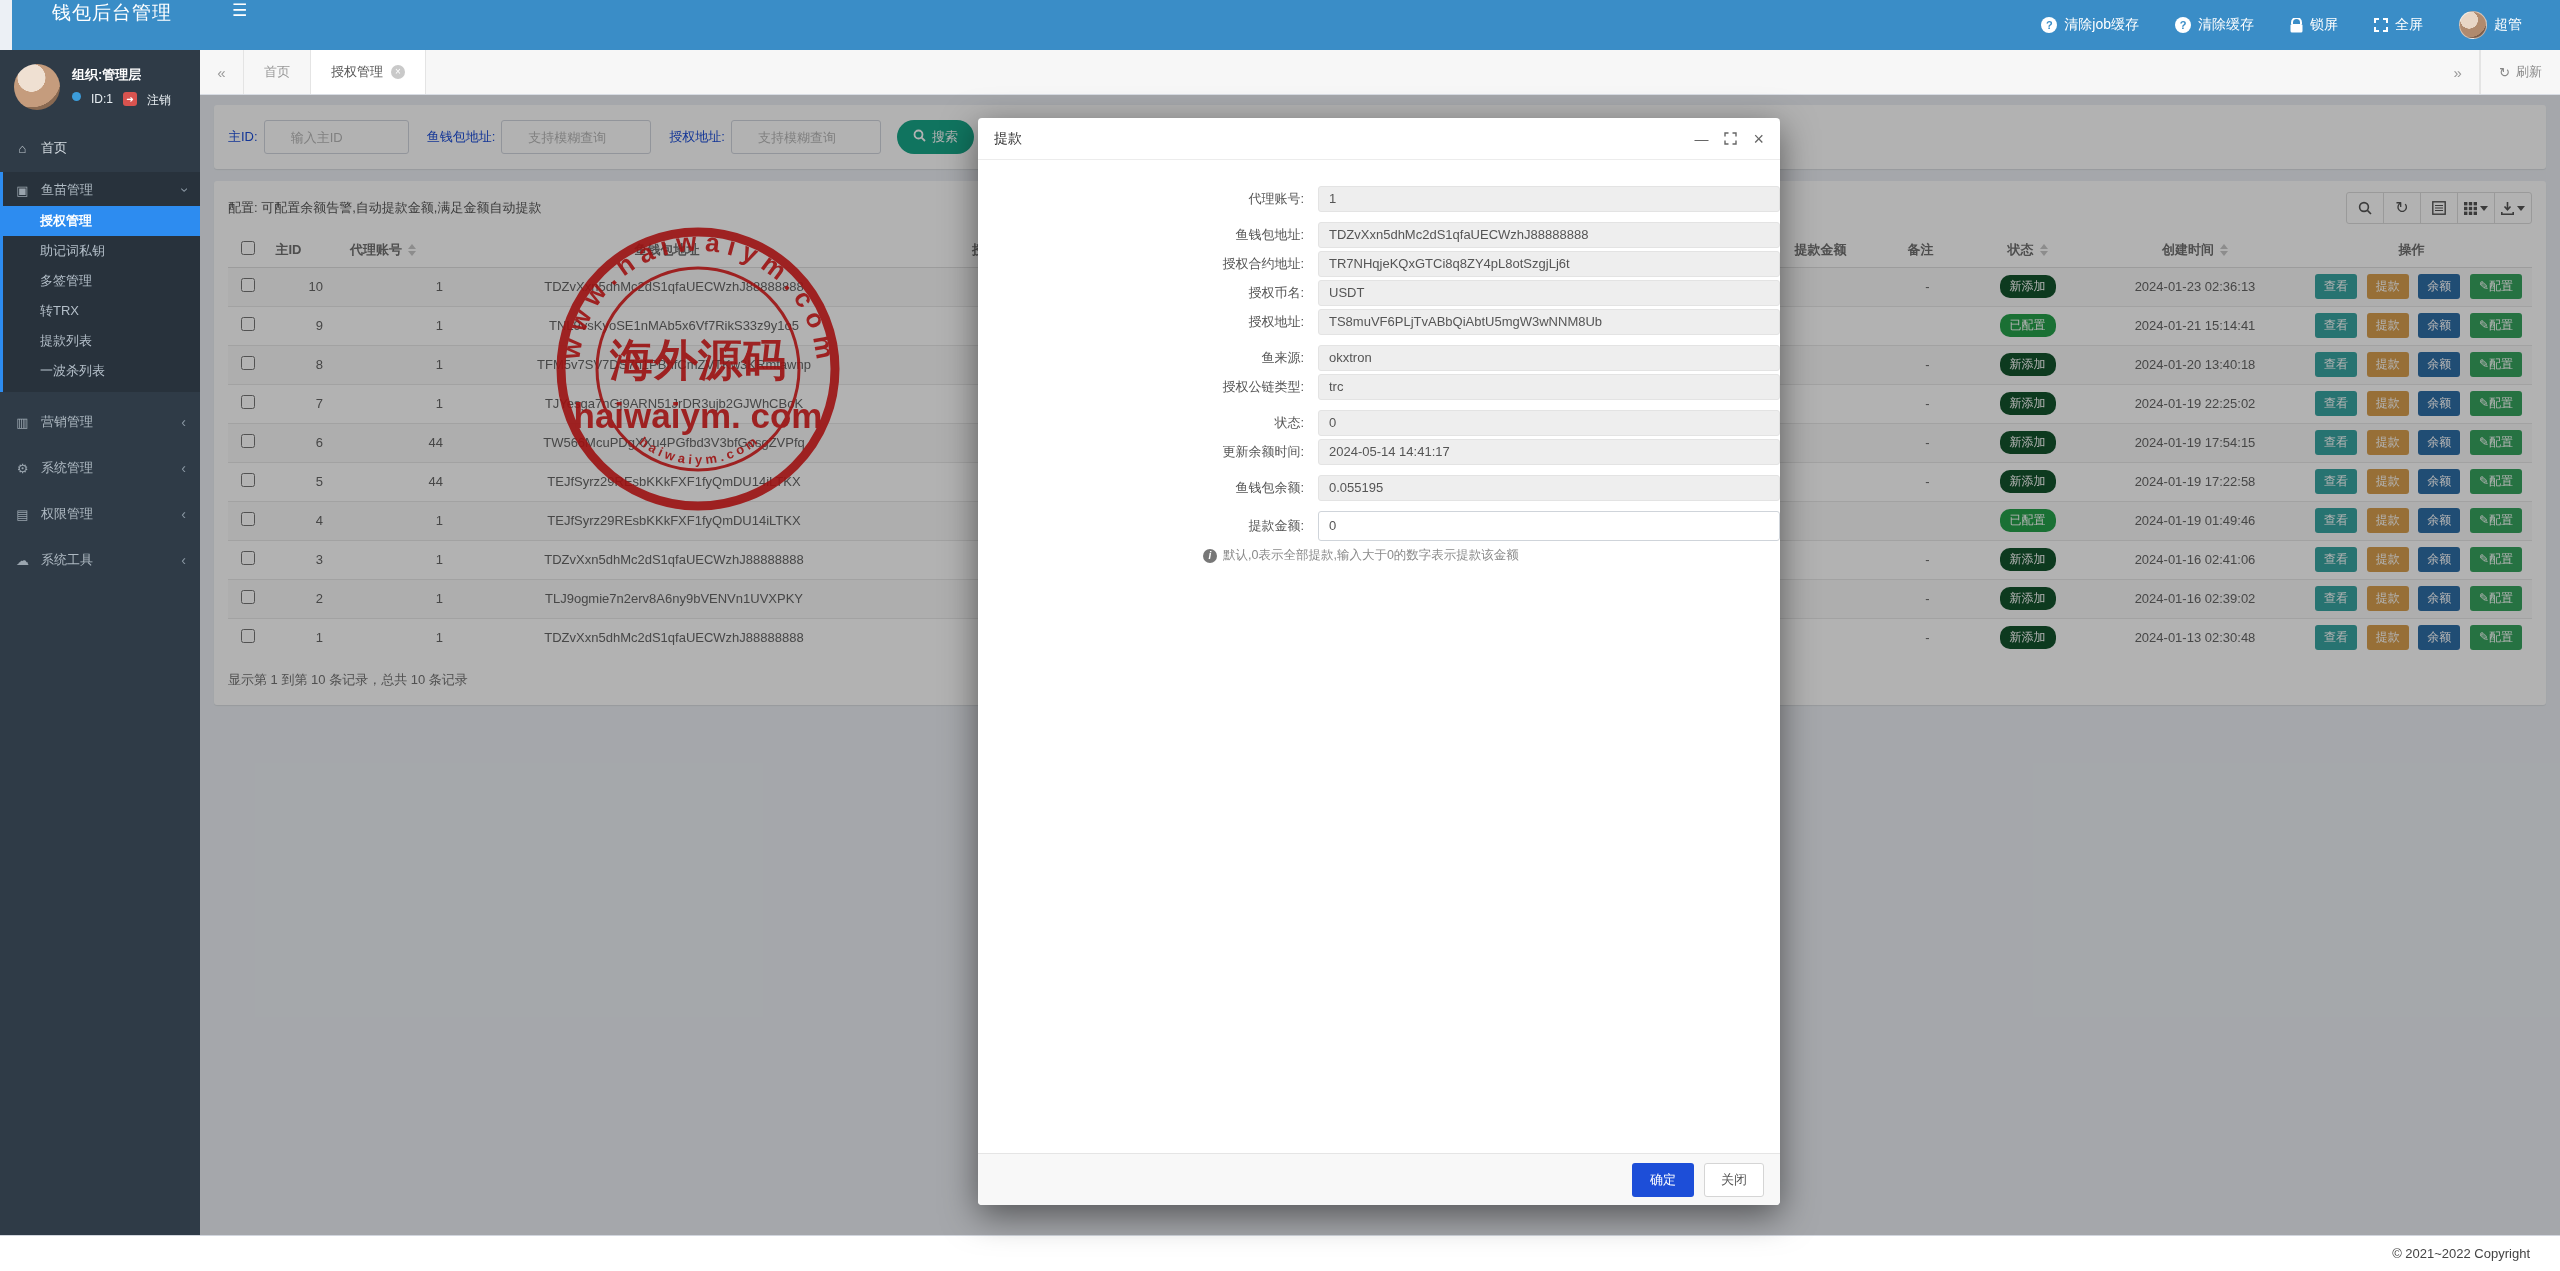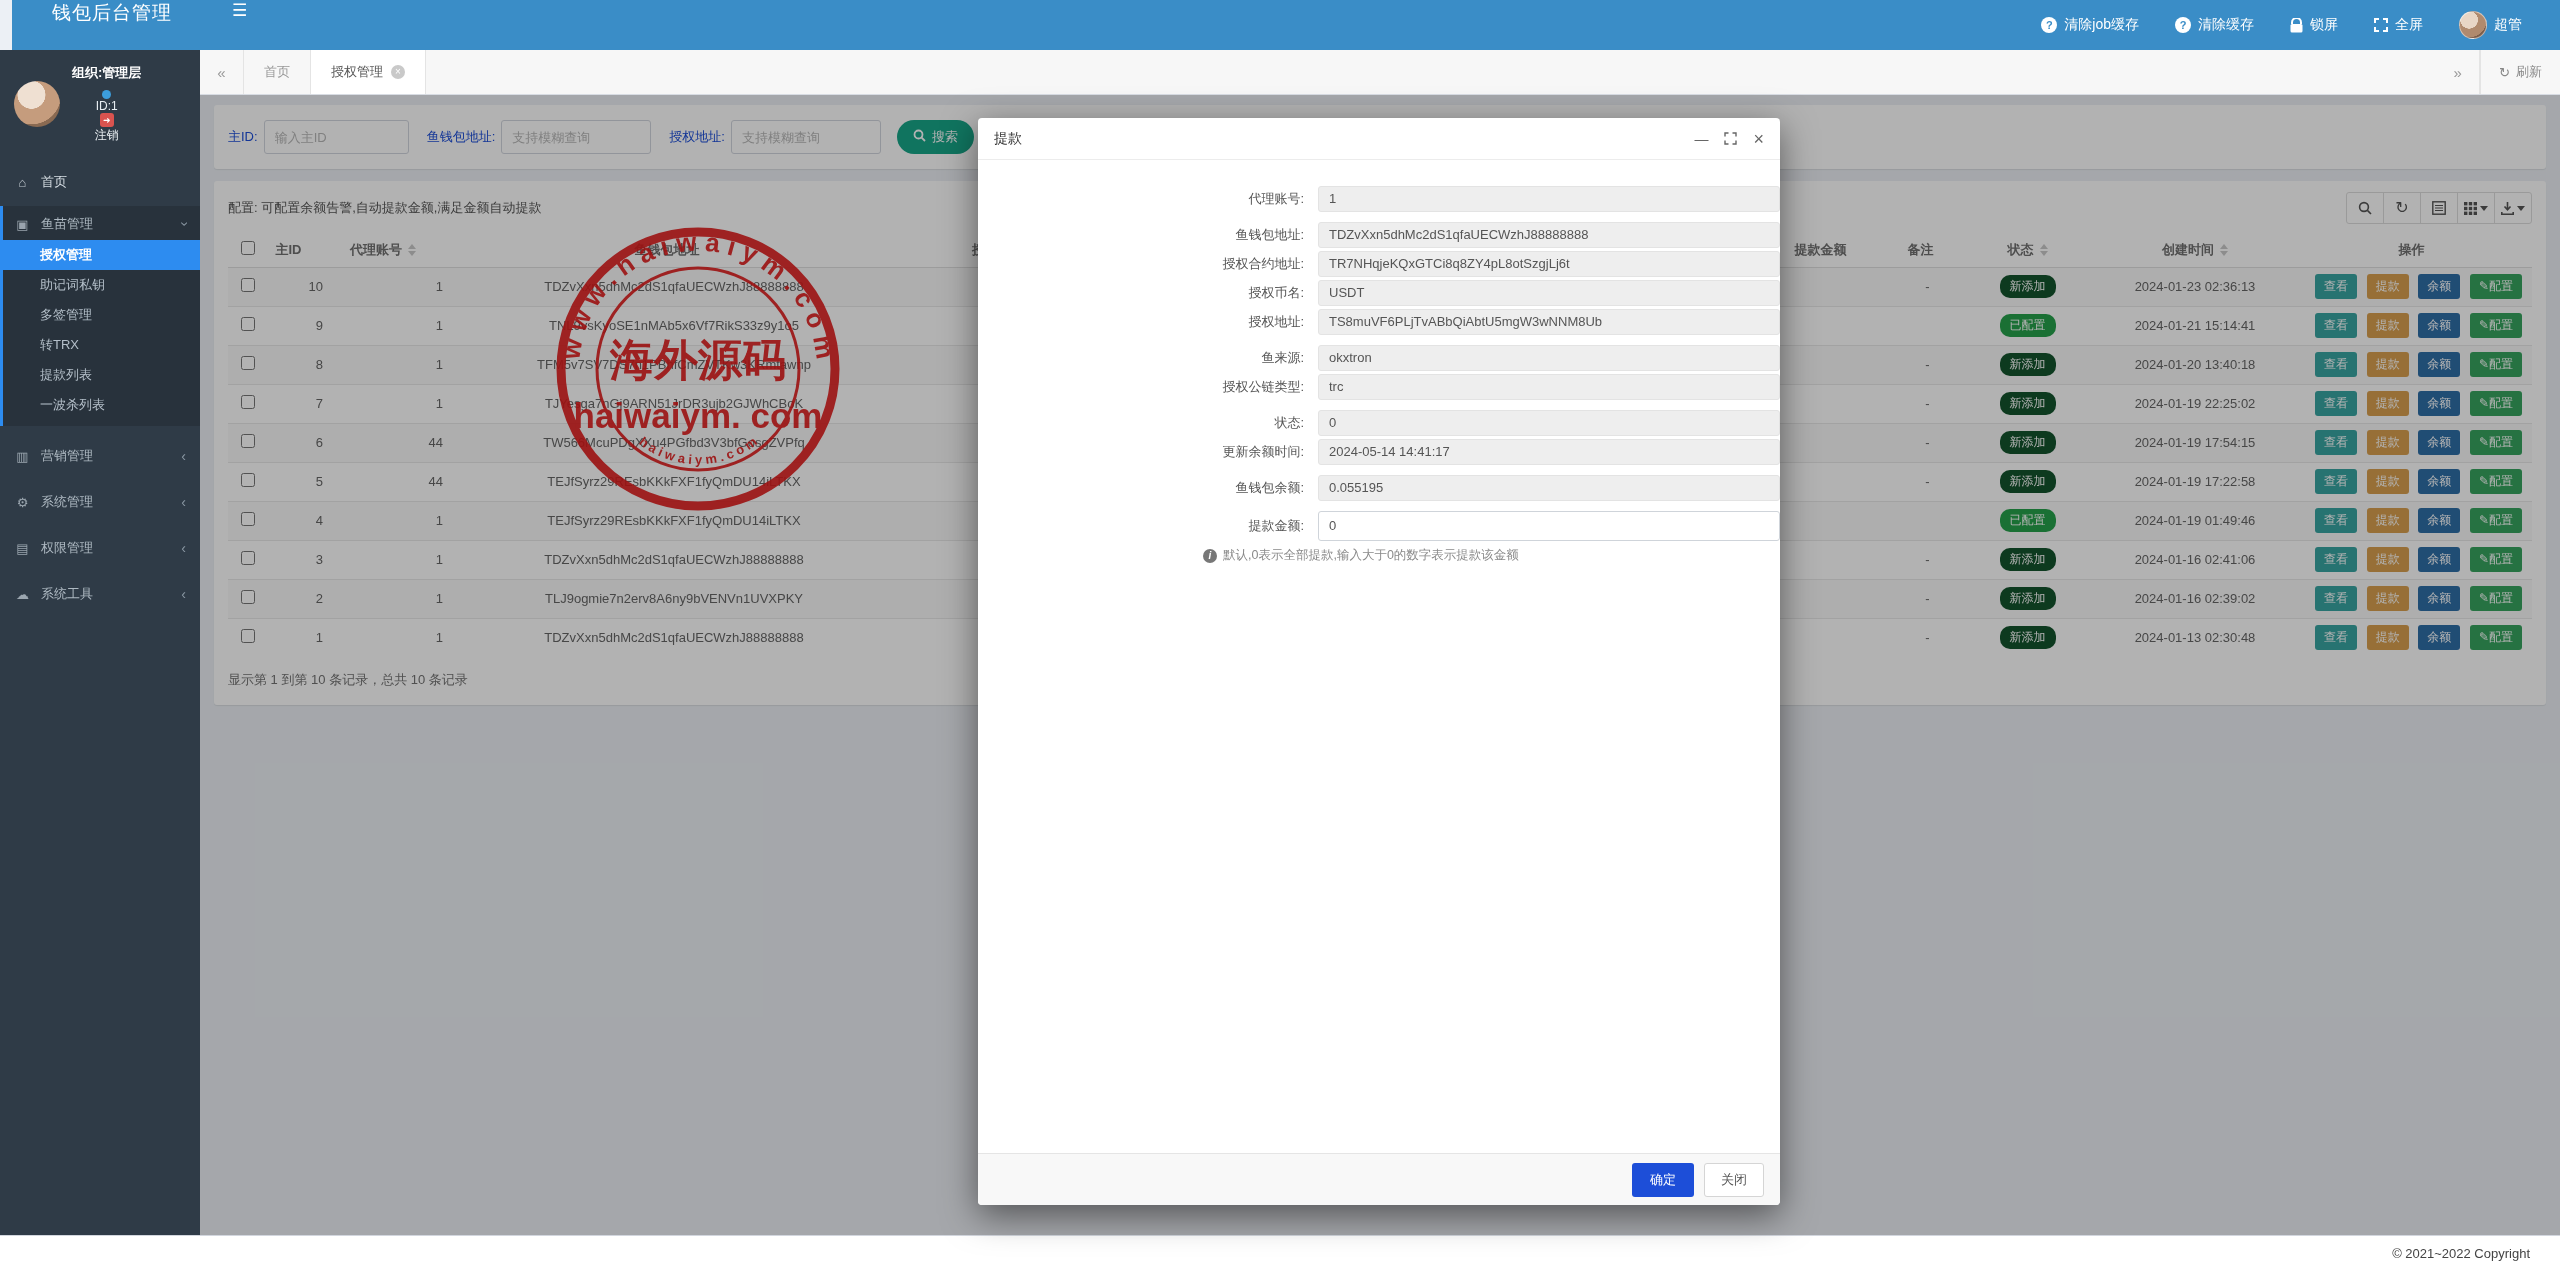--- a/index.html
+++ b/index.html
@@ -14,21 +14,21 @@
   .tn-item { display:flex; align-items:center; gap:7px; cursor:pointer; }
   .qcircle { width:16px; height:16px; border-radius:50%; background:#fff; color:#3a8dc7; font-size:11px; font-weight:bold; display:flex; align-items:center; justify-content:center; }
   .tn-ic svg { display:block; }
   .avatar-sm { width:28px; height:28px; border-radius:50%; background:radial-gradient(circle at 35% 30%, #e8d6c6 0 35%, #b08a6e 36% 70%, #7d5f4c 71%); border:1px solid rgba(255,255,255,.5); }
 
   
   .sidebar { position:absolute; left:0; top:50px; bottom:36px; width:200px; background:#2f3b47; color:#aeb9c2; z-index:25; }
   .userpanel { padding:14px 12px 16px 14px; display:flex; gap:12px; align-items:center; }
   .avatar-lg { width:46px; height:46px; border-radius:50%; background:radial-gradient(circle at 38% 30%, #efe0d2 0 32%, #c59c7d 33% 68%, #8a6a52 69%); flex:0 0 auto; }
   .up-name { color:#fff; font-weight:bold; font-size:13px; margin-bottom:8px; }
-  .up-line { display:flex; align-items:center; gap:0; font-size:12px; color:#e8eef2;flex-direction:column; }
+  .up-line { display:flex; gap:10px; font-size:12px; color:#e8eef2; }
   .dot { width:9px; height:9px; border-radius:50%; background:#3c9ddb; display:inline-block; }
   .logout-ic { width:14px; height:14px; border-radius:3px; background:#d9534f; color:#fff; font-size:9px; display:inline-flex; align-items:center; justify-content:center; }
   .menu { margin-top:6px; font-size:13px; }
   .mi { height:32px; display:flex; align-items:center; padding:0 14px; gap:10px; cursor:pointer; }
   .mi-ic { width:17px; text-align:center; font-size:13px; opacity:.85; flex:0 0 auto; }
   .chev { margin-left:auto; color:#8a97a3; font-size:14px; }
   .chev.down { display:inline-block; transform:rotate(-90deg); }
   .mgroup { background:#28323c; border-left:3px solid #2d8cf0; margin:8px 0; padding:2px 0 6px 0; }
   .mgroup .mi { padding-left:11px; }
   .sub .mi { padding-left:37px; height:30px; color:#b4bfc9; }
@@ -44,21 +44,21 @@
   .tab-close { width:14px; height:14px; border-radius:50%; background:#c9c9c9; color:#fff; font-size:10px; line-height:13px; text-align:center; }
   .tb-right { margin-left:auto; display:flex; align-items:stretch; }
   .tb-refresh { display:flex; align-items:center; gap:6px; padding:0 18px; color:#888; border-left:1px solid #e4e4e4; cursor:pointer; }
 
   
   .content { position:absolute; left:200px; top:95px; right:0; bottom:36px; background:#ecf0f5; z-index:1; }
   .panel { position:absolute; left:14px; right:14px; background:#fff; border-radius:3px; box-shadow:0 1px 1px rgba(0,0,0,.08); }
   .panel.filter { top:10px; height:64px; display:flex; align-items:center; padding:0 14px; }
   .f-label { margin-left:18px; margin-right:6px; color:#1d4ed8; white-space:nowrap;text-align:center; }
   .f-label:first-child { margin-left:0; }
-  .f-input { height:34px; border:1px solid #d2d6de; border-radius:3px; padding:0 10px; font-size:13px; color:#555; font-family:inherit; }
+  .f-input { height:34px; border:1px solid #d2d6de; border-radius:3px; padding:0 26px; font-size:13px; color:#555; font-family:inherit; }
   .f-input::placeholder { color:#b8b8b8; }
   .btn-search { margin-left:16px; height:34px; border:none; border-radius:17px; background:#18a689; color:#fff; font-size:13px; padding:0 16px; display:flex; align-items:center; gap:6px; cursor:pointer; font-family:inherit; }
   .btn-orange { margin-left:8px; height:34px; width:66px; border:none; border-radius:17px; background:#cf9834; color:#fff; cursor:pointer; }
 
   .panel.main { top:86px; height:524px; padding:8px 14px 0 14px; }
   .main-row1 { display:flex; align-items:center; justify-content:space-between; height:38px; }
   .config-note { color:#555; }
   .btn-group { display:flex; }
   .tool-btn { width:38px; height:32px; background:#fff; border:1px solid #ddd; margin-left:-1px; display:flex; align-items:center; justify-content:center; gap:3px; color:#555; cursor:pointer; }
   .tool-btn:first-child { border-radius:3px 0 0 3px; margin-left:0; }

